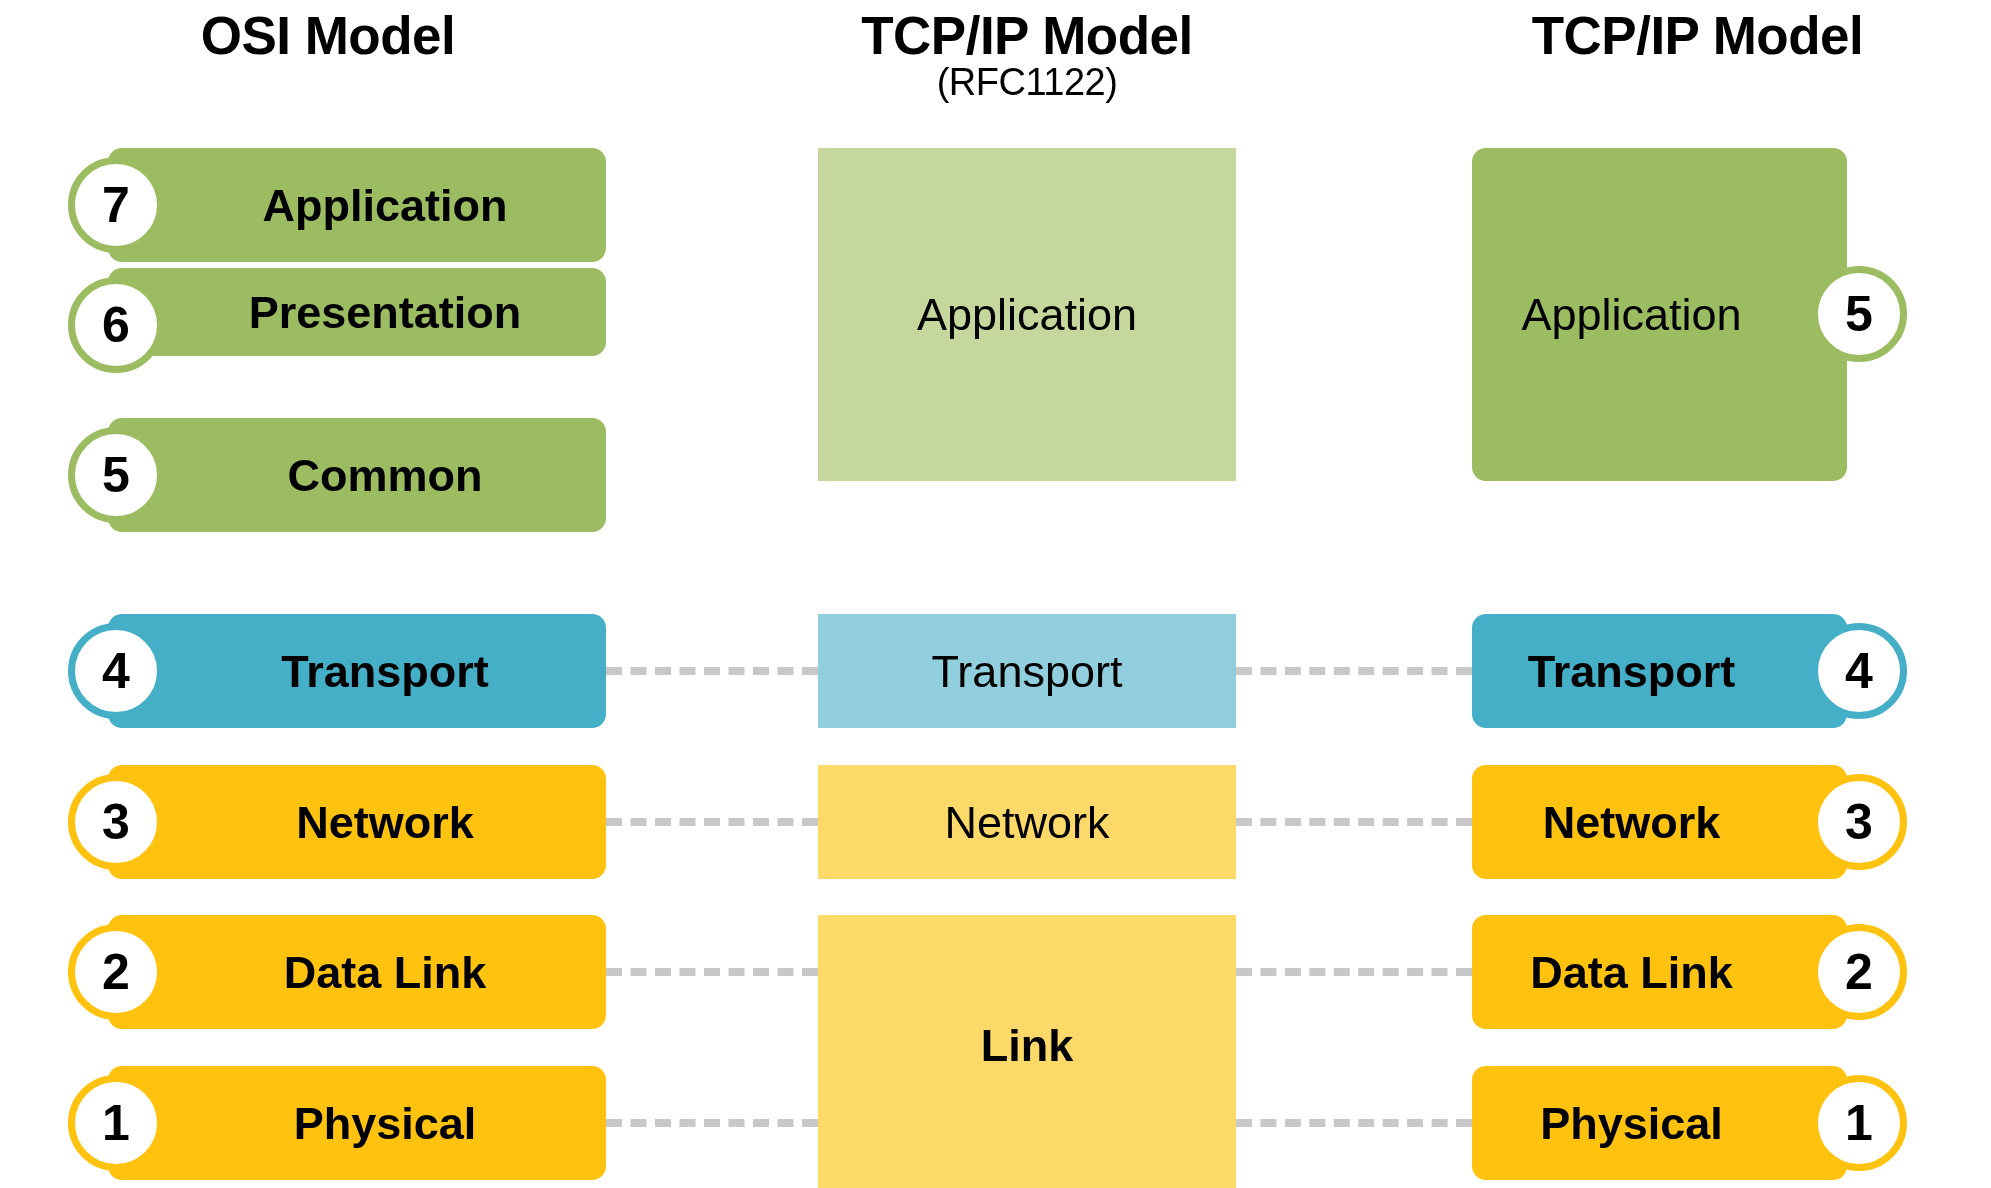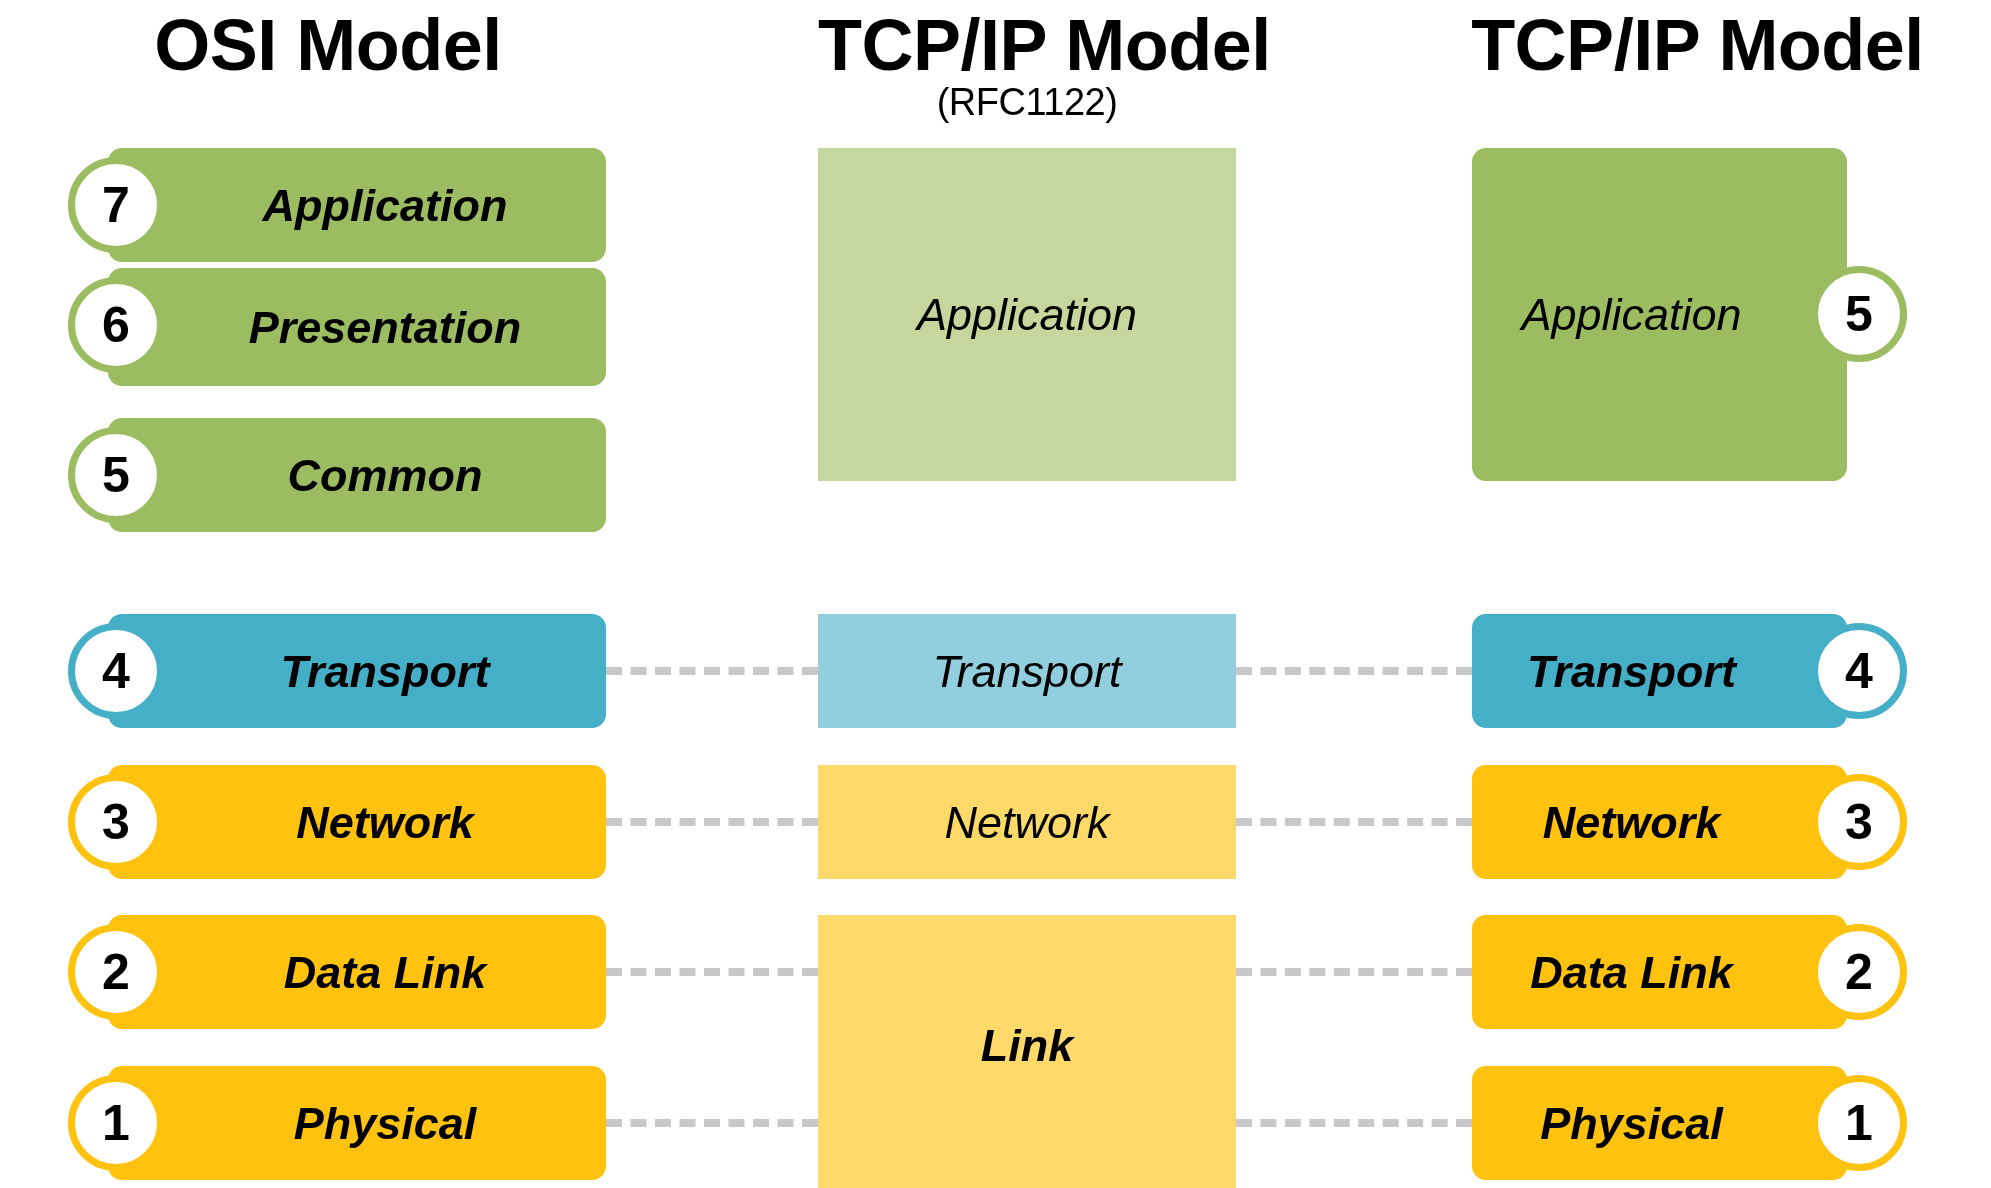--- a/index.html
+++ b/index.html
@@ -21,21 +21,21 @@
   }
 
   
   .col-title {
     position: absolute;
     text-align: center;
     line-height: 1.04;
   }
   .col-title .t-main {
     display: block;
-    font-size: 72px;
+    font-size: 53px;
     font-weight: bold;
     letter-spacing: -0.5px;
     white-space: nowrap;
   }
   .col-title .t-sub {
     display: block;
     font-size: 38px;
     font-weight: normal;
     letter-spacing: -0.5px;
     white-space: nowrap;
@@ -44,21 +44,20 @@
   #title-osi    { left: 68px;   top: 8px;  width: 520px; }
   #title-rfc    { left: 818px;  top: 8px;  width: 418px; }
   #title-common { left: 1465px; top: 8px;  width: 465px; }
 
   
   .block {
     position: absolute;
     display: flex;
     align-items: center;
     box-sizing: border-box;
-    font-style: italic;
   }
   .block .blabel {
     width: 100%;
     text-align: center;
     font-size: 45px;
     line-height: 1;
     white-space: nowrap;
   }
 
   
@@ -157,21 +156,21 @@
   <div class="dash" style="left:606px;  top:1119px; width:212px;"></div>
   <div class="dash" style="left:1236px; top:1119px; width:236px;"></div>
 
   <div class="block osi-bar" style="left:108px; top:148px; width:498px; height:114px; background:#9cbc62;">
     <span class="blabel">Application</span>
   </div>
   <div class="badge" style="left:68px; top:157px; border:7px solid #9cbc62;">
     <span>7</span>
   </div>
 
-  <div class="block osi-bar" style="left:108px; top:268px; width:498px; height:118px; background:#9cbc62;">
+  <div class="block osi-bar" style="left:108px; top:268px; width:498px; height:88px; background:#9cbc62;">
     <span class="blabel">Presentation</span>
   </div>
   <div class="badge" style="left:68px; top:277px; border:7px solid #9cbc62;">
     <span>6</span>
   </div>
 
   <div class="block osi-bar" style="left:108px; top:418px; width:498px; height:114px; background:#9cbc62;">
     <span class="blabel">Common</span>
   </div>
   <div class="badge" style="left:68px; top:427px; border:7px solid #9cbc62;">

